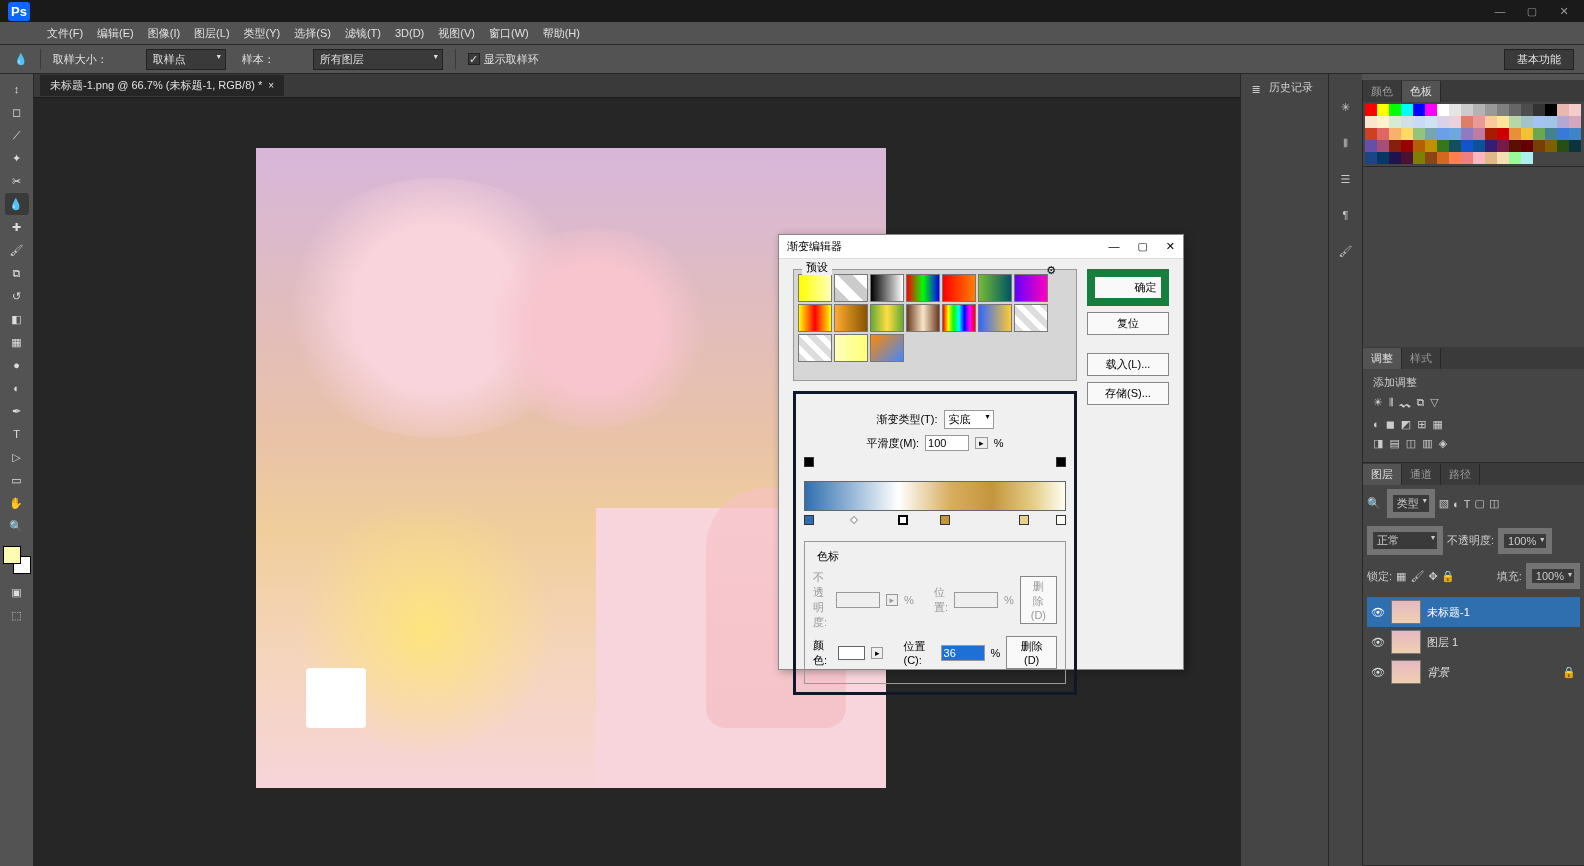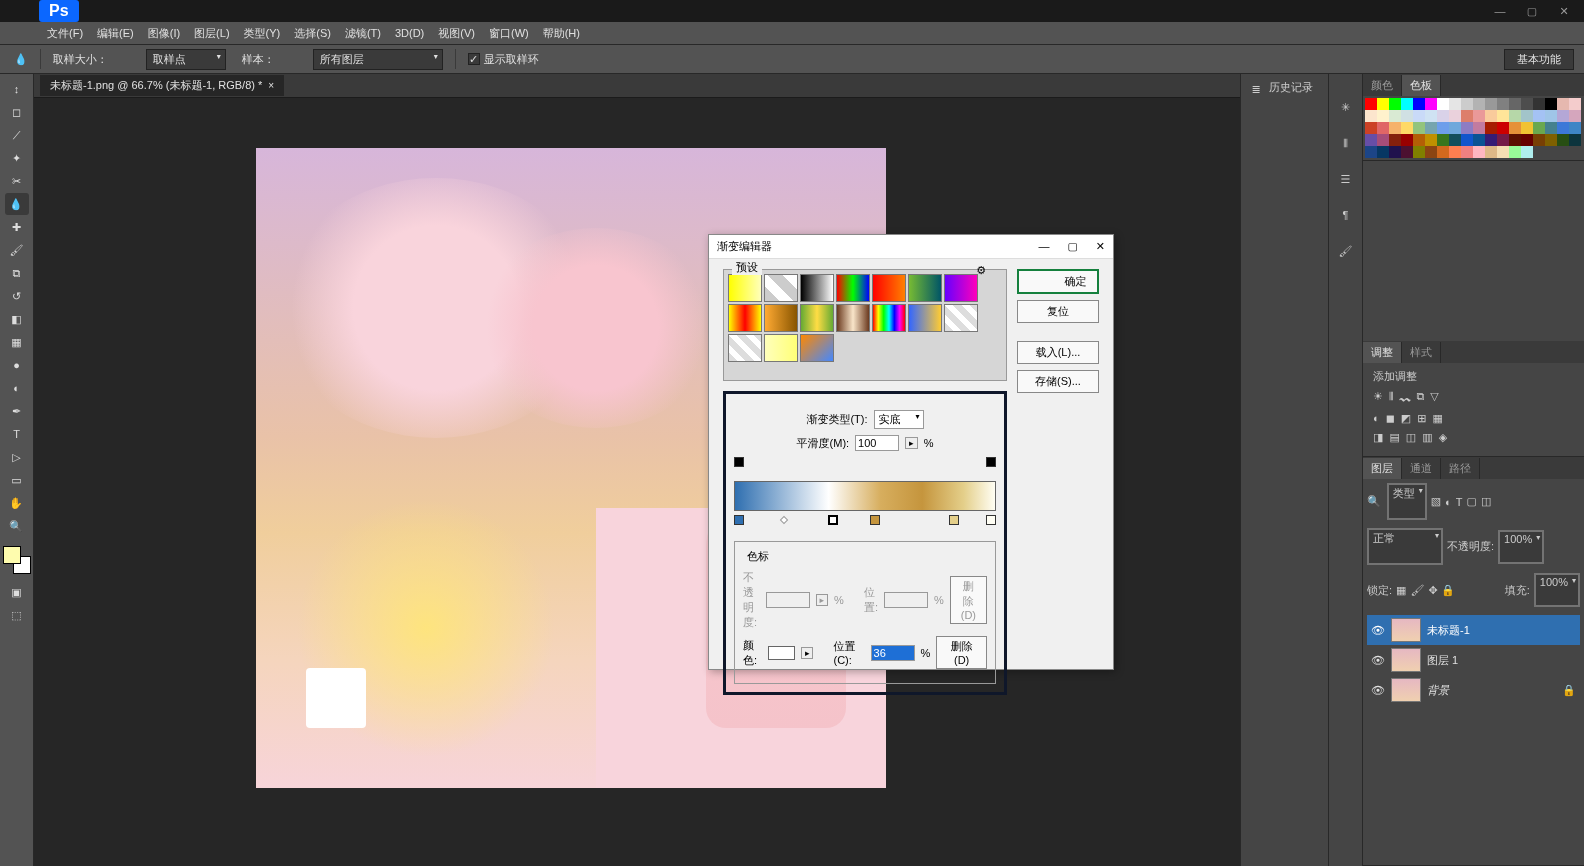--- a/index.html
+++ b/index.html
@@ -1,20 +1,20 @@
 <!DOCTYPE html>
 <html><head>
 <meta charset="utf-8">
 <style>
 * { margin: 0; padding: 0; box-sizing: border-box; font-family: "Microsoft YaHei", sans-serif; font-size: 11px; }
 body { background: #535353; color: #ccc; width: 1584px; height: 866px; overflow: hidden; position: relative; }
 
 
 .title-bar { height: 22px; background: #1a1a1a; display: flex; align-items: center; padding: 0 8px; }
-.ps-logo { background: #0b67ff; color: #fff; font-weight: bold; padding: 2px 10px; border-radius: 3px; font-size: 16px; margin-left: 31px; }
+.ps-logo { background: #0b67ff; color: #fff; font-weight: bold; padding: 2px 3px; border-radius: 3px; font-size: 13px; }
 .win-controls { margin-left: auto; display: flex; gap: 8px; color: #999; }
 .win-controls span { display: inline-flex; width: 24px; height: 16px; align-items: center; justify-content: center; cursor: pointer; }
 
 
 .menu-bar { height: 22px; background: #535353; display: flex; align-items: center; padding-left: 40px; color: #e0e0e0; }
 .menu-bar span { padding: 0 7px; }
 
 
 .options-bar { height: 30px; background: #535353; border-top: 1px solid #282828; border-bottom: 1px solid #282828; display: flex; align-items: center; padding-left: 14px; color: #e0e0e0; gap: 6px; }
 .options-bar .sep { width: 1px; height: 20px; background: #3a3a3a; margin: 0 6px; }
@@ -44,28 +44,28 @@
 .canvas { width: 630px; height: 640px; background: linear-gradient(180deg, #d7b6da 0%, #e9c2a8 45%, #f0ce9c 60%, #f5d5bd 80%, #f7d4d9 100%); position: relative; overflow:hidden;}
 .flower-blob { position:absolute; border-radius:50%; }
 .pink1 { width: 320px; height: 260px; background: radial-gradient(circle, #f9d4dc 40%, rgba(249,212,220,0) 70%); top: 30px; left: 20px; }
 .pink2 { width: 240px; height: 200px; background: radial-gradient(circle, #f8c5cf 40%, rgba(248,197,207,0) 70%); top: 80px; left: 220px; }
 .glow { position:absolute; width:260px; height:260px; background: radial-gradient(circle, rgba(255,230,120,0.9), rgba(255,200,80,0) 70%); bottom: 30px; left: 40px; border-radius:50%;}
 .little-girl { position:absolute; right: 40px; bottom: 60px; width: 140px; height: 240px; background: linear-gradient(#f8c1c7, #f3b8be); border-radius: 60px 60px 20px 20px; opacity: 0.6;}
 .swan-box { position:absolute; left: 50px; bottom: 60px; width: 60px; height: 60px; background: #fff; border-radius: 4px;}
 .pink-panel { position:absolute; right:0; bottom:0; width: 290px; height: 280px; background: #f8d4dc;}
 
 
-.gradient-dialog { position: absolute; left: 708px; top: 234px; width: 406px; height: 436px; background: #f0f0f0; border: 1px solid #888; box-shadow: 2px 2px 8px rgba(0,0,0,0.3); z-index: 100; }
+.gradient-dialog { position: absolute; left: 778px; top: 234px; width: 406px; height: 436px; background: #f0f0f0; border: 1px solid #888; box-shadow: 2px 2px 8px rgba(0,0,0,0.3); z-index: 100; }
 .dlg-title { height: 24px; background: #fff; display: flex; align-items: center; padding: 0 8px; color: #000; border-bottom: 1px solid #ddd;}
 .dlg-title .wbtns { margin-left: auto; display:flex; gap: 18px;}
 .dlg-body { padding: 10px 14px; color: #000; display: flex; gap: 10px;}
 .dlg-left { flex: 1; }
 .dlg-right { width: 82px; display: flex; flex-direction: column; gap: 6px;}
 .ps-btn { background: #f9f9f9; border: 1px solid #888; padding: 3px 0; text-align: center; font-size: 11px; }
-.ps-btn.primary { border: 2px solid #15803d; padding-left: 35px; }
+.ps-btn.primary { border: 8px solid #15803d; padding-left: 35px; }
 .preset-box { border: 1px solid #999; background: #d6d6d6; height: 112px; padding: 4px; position: relative; margin-bottom: 10px;}
 .preset-label { position: absolute; top: -10px; left: 8px; background: #f0f0f0; padding: 0 4px; font-size: 11px;}
 .preset-gear { position:absolute; right: 20px; top: -6px; font-size: 11px;}
 .preset-grid { display:flex; flex-wrap:wrap; gap: 2px; }
 .preset-sw { width: 34px; height: 28px; border:1px solid #777;}
 .name-row, .field-row { display:flex; align-items:center; gap: 6px; margin: 6px 0; }
 .name-row input { flex: 1; border: 1px solid #999; padding: 2px 4px; font-size: 11px;}
 .gradient-type-box { border: 3px solid #0f172a; padding: 10px 8px 8px; margin-top: 4px;}
 .gradient-preview { height: 30px; border:1px solid #666; margin: 10px 0 4px; background: linear-gradient(90deg, #2f6fb0 0%, #fff 36%, #d7ae5e 56%, #c5953d 72%, #e4cf8a 88%, #fffef4 100%);}
 .stops-row { position: relative; height: 14px;}
@@ -74,36 +74,36 @@
 .stop-section .lbl { margin-top:-14px; background:#f0f0f0; display:inline-block; padding:0 4px;}
 .sm-input { width: 44px; border:1px solid #999; padding:1px 2px; font-size:11px; text-align:left; color:#000;}
 .sm-input.sel { background:#1e6fd6; color:#fff;}
 .disabled { color: #999;}
 .dropdown2 { border:1px solid #999; background:#fff; padding:1px 14px 1px 4px; position:relative; display:inline-block; min-width:50px;}
 .dropdown2::after{content:"▾"; position:absolute; right:3px; font-size:8px;}
 .color-chip { width: 34px; height: 14px; background: #fff; border:1px solid #666; display:inline-block;}
 .spin { border:1px solid #999; background:#eee; padding:0 3px; font-size:9px;}
 .dock-strip { width: 34px; background:#454545; border-left:1px solid #282828; display:flex; flex-direction:column; align-items:center; gap:14px; padding-top: 22px;}
 .dock-strip .di { width:22px; height:22px; display:flex; align-items:center; justify-content:center; color:#ccc;}
-.right-panels { width: 222px; background: #454545; border-left:1px solid #282828; display:flex; flex-direction:column;}
+.right-panels { width: 222px; background: #454545; border-left:1px solid #282828; display:flex; flex-direction:column;margin-top:6px;}
 .panel { border-bottom:1px solid #282828; }
 .panel-tabs { display:flex; background:#3a3a3a; height:22px; align-items:flex-end;}
 .ptab { padding: 3px 8px; background:#535353; color:#e0e0e0; border-right:1px solid #282828;}
 .ptab.inactive { background:#3a3a3a; color:#999;}
 .swatch-grid { display:flex; flex-wrap:wrap; padding: 2px; gap:0;}
 .sw { width: 12px; height: 12px; }
 .adj-panel { padding: 6px 10px; color:#ccc;}
 .adj-icons { display:flex; gap:6px; margin:6px 0; color:#ccc;}
 .layer-panel { padding:4px;}
 .layer-row { display:flex; align-items:center; gap:6px; padding:3px 4px; color:#e0e0e0;}
 .layer-row.active { background:#2f6fb0; color:#fff;}
 .layer-thumb { width:30px; height:24px; background:linear-gradient(#e6b8c2,#f0d0b0); border:1px solid #777;}
 .layer-eye { width:14px;}
 .panel-hdr-row { display:flex; align-items:center; gap:4px; padding:4px; color:#ccc;}
-.mini-drop { background:#3a3a3a; border:2px solid #737373; padding:1px 10px 17px 4px; position:relative;}
+.mini-drop { background:#3a3a3a; border:6px solid #737373; padding:1px 10px 1px 4px; position:relative;}
 .mini-drop::after { content:"▾"; position:absolute; right:2px; font-size:8px;}
 .history-strip { width: 88px; background:#454545; border-left:1px solid #282828; padding: 6px; display:flex; align-items:flex-start; gap:4px;}
 .history-strip .hicon { width:18px; height:18px; display:inline-flex; align-items:center; justify-content:center; color:#ccc;}
 </style>
 </head>
 <body>
 
 <div class="title-bar">
   <span class="ps-logo">Ps</span>
   <div class="win-controls">

